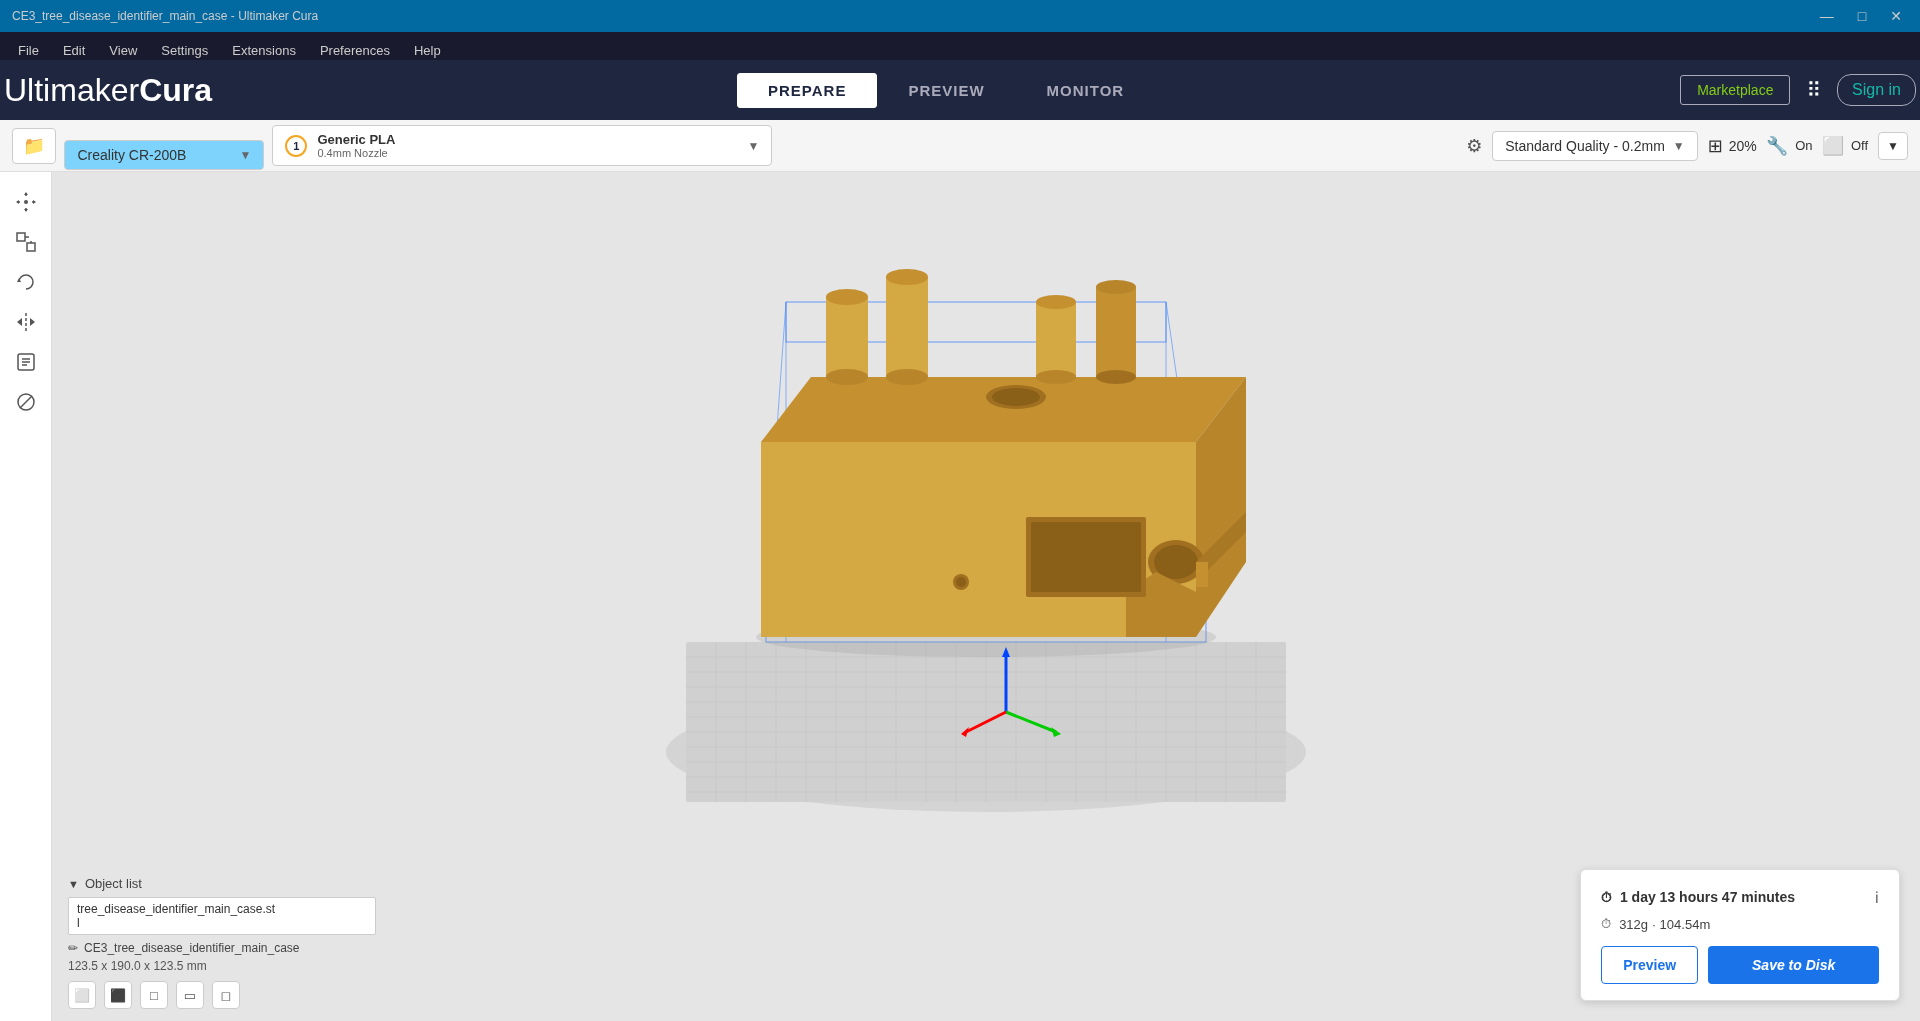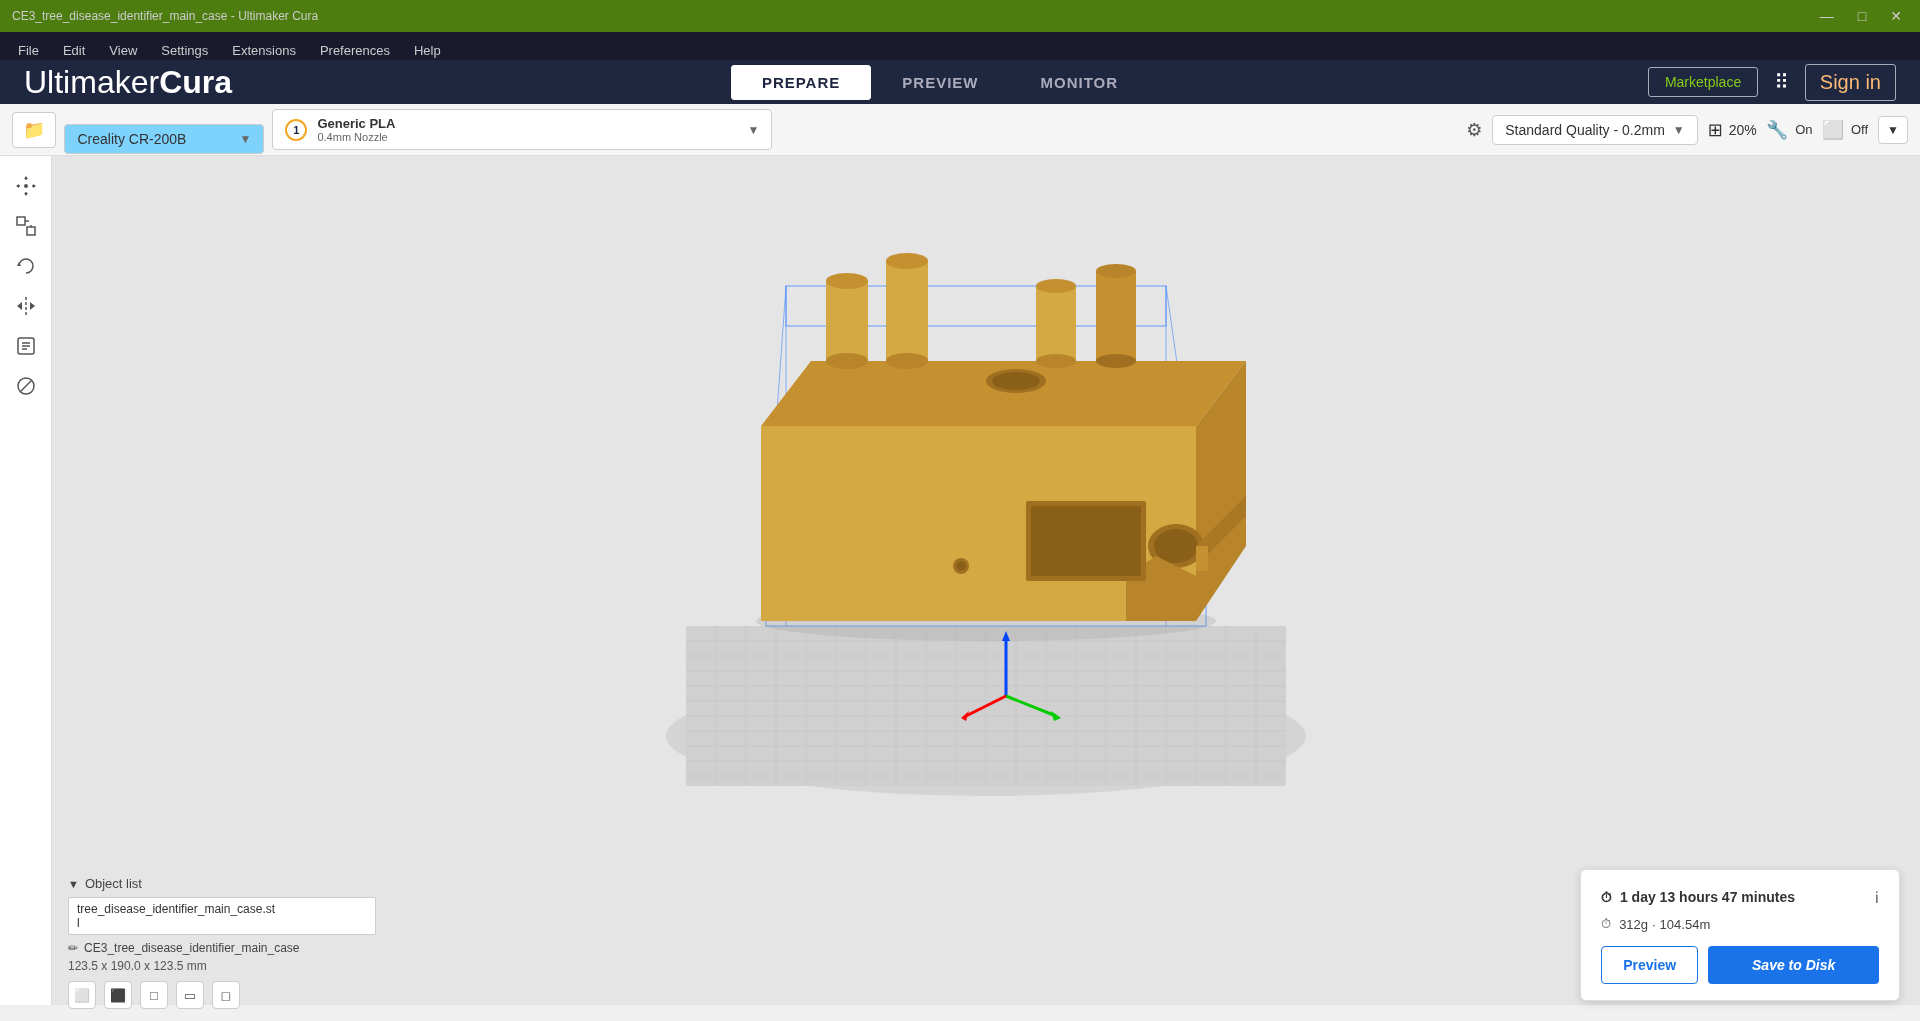--- a/index.html
+++ b/index.html
@@ -1,20 +1,20 @@
 <!DOCTYPE html>
 <html><head>
   <meta charset="utf-8">
   <style>
     * { margin: 0; padding: 0; box-sizing: border-box; }
     body { width: 1920px; height: 1021px; overflow: hidden; font-family: 'Segoe UI', Arial, sans-serif; background: #f0f0f0; }
 
     
     #titlebar {
-      background: #4d7c0f;
+      background: #0369a1;
       height: 32px;
       display: flex;
       align-items: center;
       justify-content: space-between;
       padding: 0 12px;
       color: #ccc;
       font-size: 12px;
     }
     #titlebar-controls { display: flex; gap: 12px; }
     .titlebar-btn { background: none; border: none; color: #ccc; font-size: 14px; cursor: pointer; padding: 2px 6px; }
@@ -33,24 +33,24 @@
       font-size: 13px;
       padding: 4px 10px;
       cursor: pointer;
       border-radius: 3px;
       margin-top: 8px;
     }
 
     
     #topnav {
       background: #1e2640;
-      height: 44px;
-      display: flex;
-      align-items: center;
-      padding: 0 24px;
+      height: 60px;
+      display: flex;
+      align-items: center;
+      padding: 0 4px;
       justify-content: space-between;
     }
     #logo {
       display: flex;
       align-items: center;
       gap: 0;
       font-size: 32px;
       font-weight: 300;
       color: white;
     }
@@ -90,25 +90,25 @@
       border-radius: 3px;
     }
     #apps-icon {
       color: white;
       font-size: 20px;
       cursor: pointer;
     }
     #signin-btn {
       background: none;
       border: 1px solid #aab;
-      color: #fdba74;
+      color: #14b8a6;
       padding: 6px 14px;
-      font-size: 20px;
-      cursor: pointer;
-      border-radius: 3px;
+      font-size: 16px;
+      cursor: pointer;
+      border-radius: 14px;
     }
 
     
     #toolbar-row {
       background: #f5f5f5;
       height: 52px;
       display: flex;
       align-items: center;
       padding: 0 12px;
       gap: 8px;

